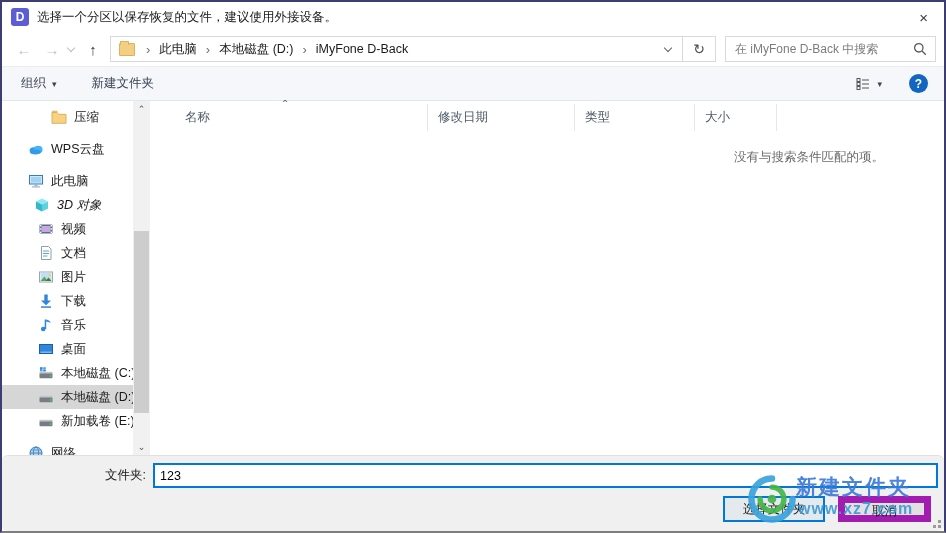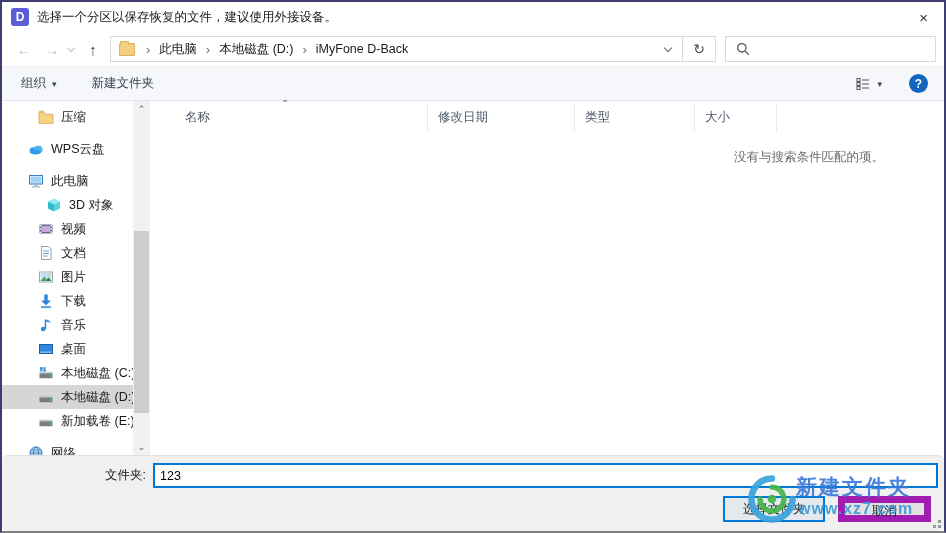--- a/index.html
+++ b/index.html
@@ -215,20 +215,21 @@
           </span>
         </div>
       <div class="addr-drop">
           <span class="chev dark"></span>
         </div>
       <div class="refresh-seg">
           <span>↻</span>
         </div>
     </div>
     <div class="searchbox">
+      <span class="ph">在 iMyFone D-Back 中搜索</span>
       <svg class="icn16">
           <use href="#i-search"></use>
         </svg>
     </div>
   </div>
 
   <div class="toolbar">
     <div class="tb-item">
       <span>组织</span>
       <span class="tb-arrow">▾</span>
@@ -244,39 +245,39 @@
         <span class="tb-arrow">▾</span>
       </div>
       <div class="help-btn">
           <span>?</span>
         </div>
     </div>
   </div>
 
   <div class="body">
     <div class="sidebar">
-        <div class="side-item" style="padding-left: 36px;">
+        <div class="side-item" style="padding-left: 49px;">
           <svg class="icn">
             <use href="#i-folder"></use>
           </svg>
           <span>压缩</span>
         </div>
         <div class="side-item gap" style="padding-left: 26px;">
           <svg class="icn">
             <use href="#i-cloud"></use>
           </svg>
           <span>WPS云盘</span>
         </div>
         <div class="side-item gap" style="padding-left: 26px;">
           <svg class="icn">
             <use href="#i-computer"></use>
           </svg>
           <span>此电脑</span>
         </div>
-        <div class="side-item" style="padding-left: 44px;">
+        <div class="side-item" style="padding-left: 32px; font-style: italic;">
           <svg class="icn">
             <use href="#i-cube"></use>
           </svg>
           <span>3D 对象</span>
         </div>
         <div class="side-item" style="padding-left: 36px;">
           <svg class="icn">
             <use href="#i-video"></use>
           </svg>
           <span>视频</span>

